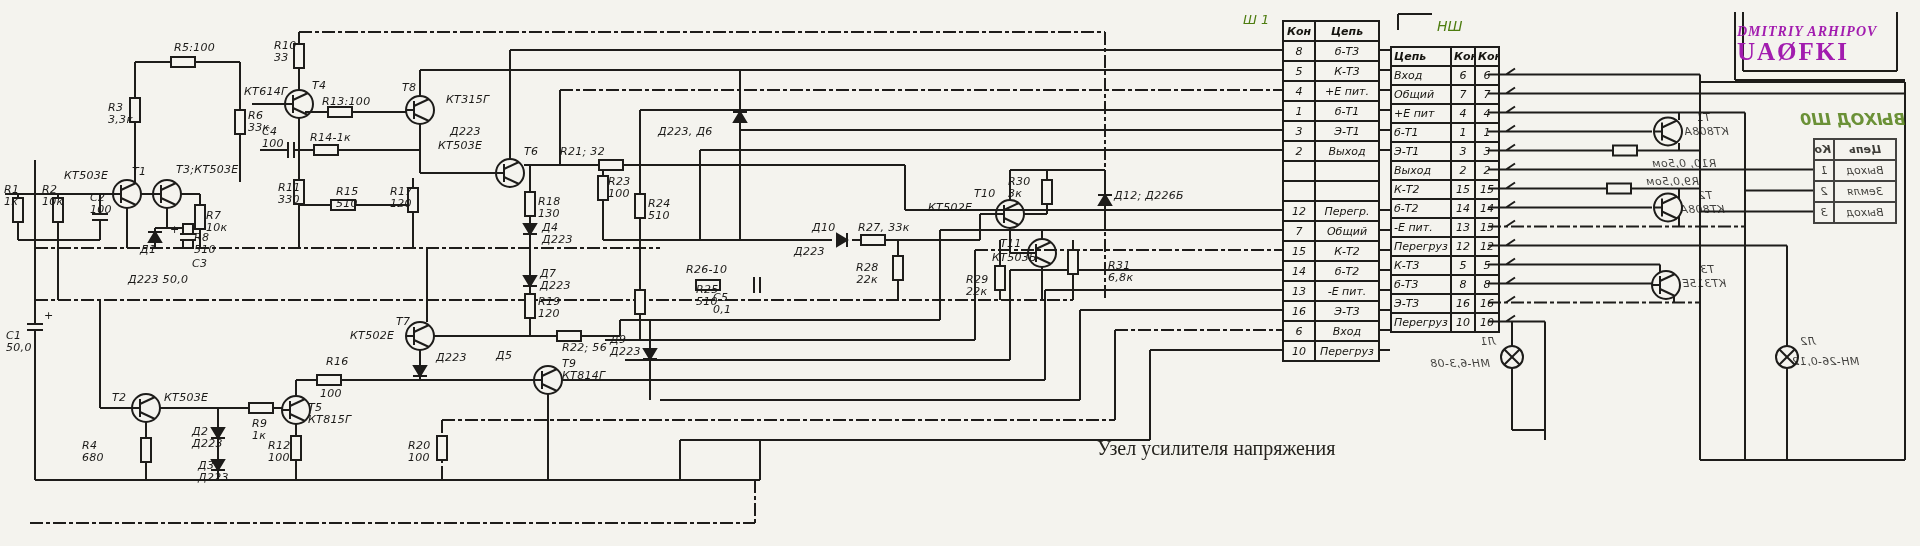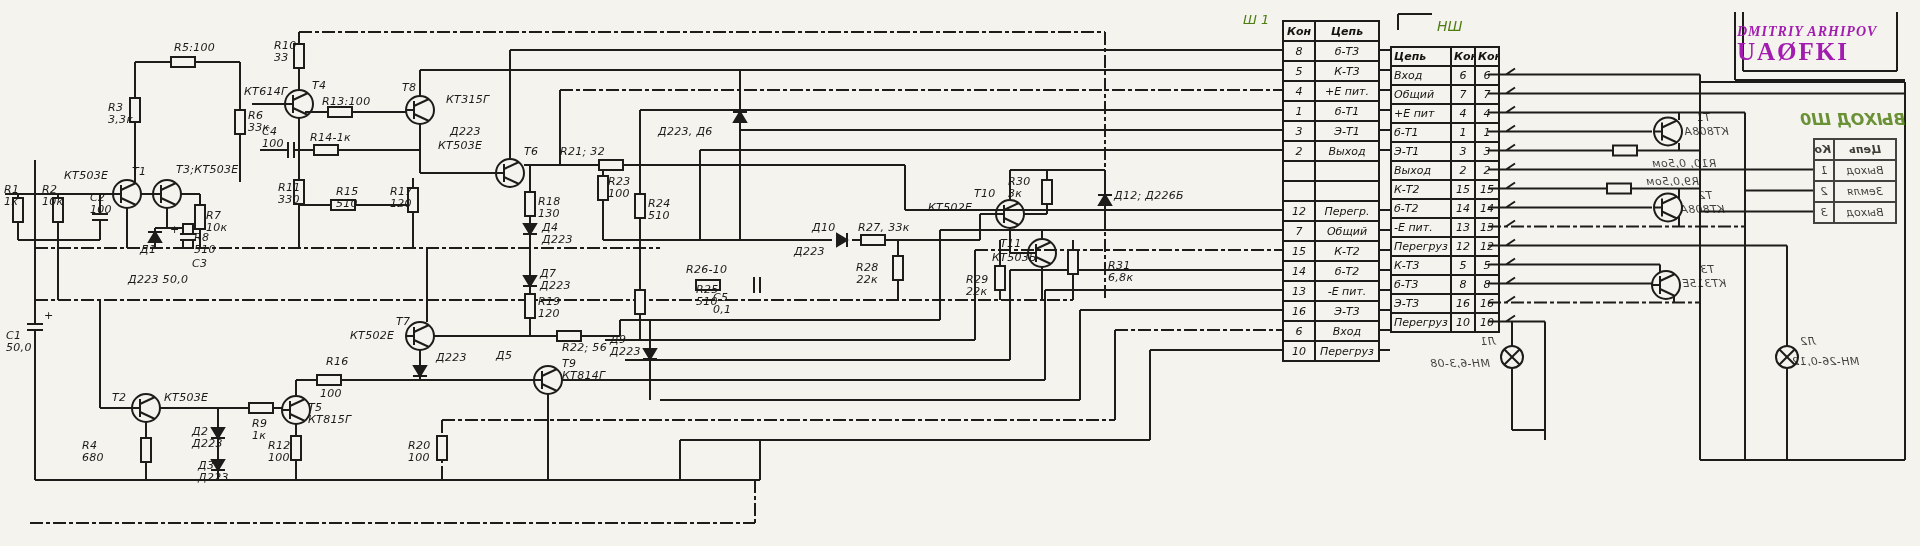--- a/index.html
+++ b/index.html
@@ -497,19 +497,20 @@
             <td>2</td>
           </tr>
           <tr>
             <td>Выход</td>
             <td>3</td>
           </tr>
         </tbody>
       </table>
   </div>
 
+  <div id="caption" style="left:1097px;top:437px;">Узел усилителя напряжения</div>
 
   <div id="credit">
     <div class="l1">DMITRIY ARHIPOV</div>
     <div class="l2">UAØFKI</div>
   </div>
 
 </div>
 
 </body></html>

